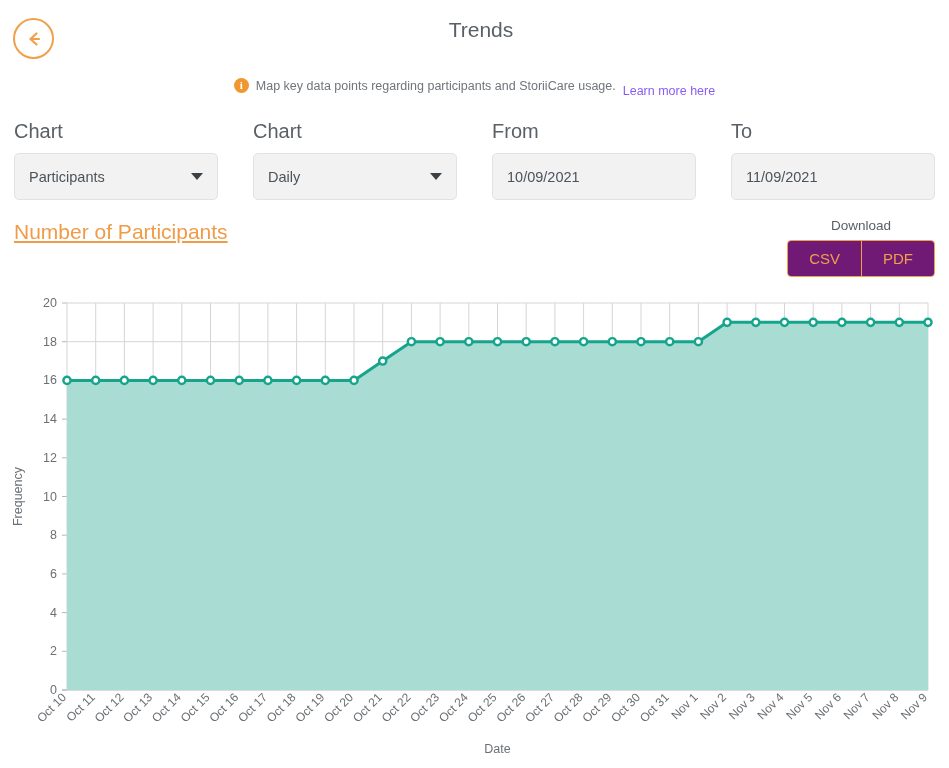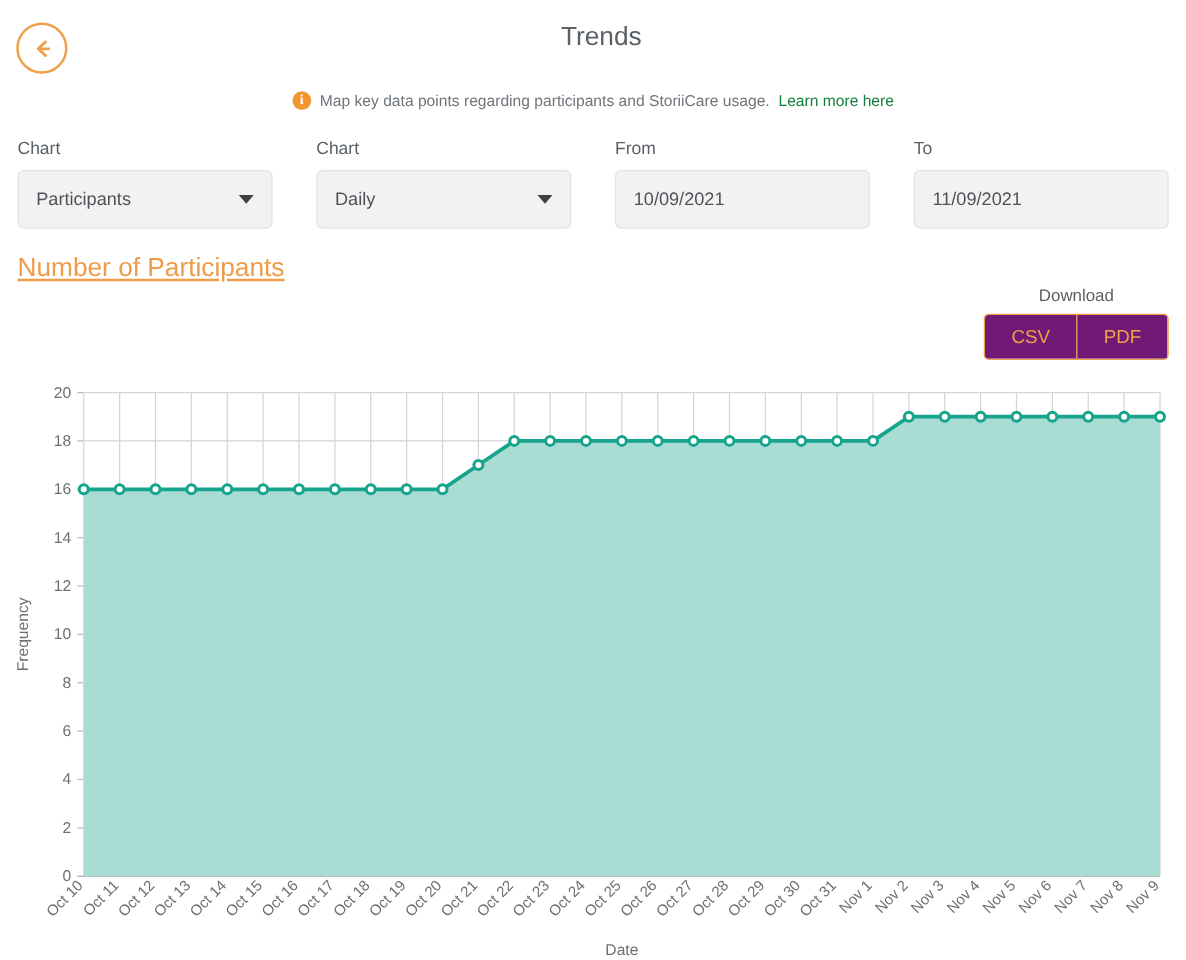--- a/index.html
+++ b/index.html
@@ -66,37 +66,38 @@
     color: #ffffff;
     font-size: 11px;
     font-weight: bold;
     line-height: 15px;
     text-align: center;
     font-family: "Liberation Serif", serif;
     flex: none;
   }
   .info-text { white-space: nowrap; }
   .info-link {
-    color: #15803d;
+    color: #8b5cf6;
     text-decoration: none;
     cursor: pointer;
     white-space: nowrap;
+    margin-top: 11px;
   }
 
   
   .filters {
     display: flex;
     margin-top: 22px;
     padding: 0 14px;
     box-sizing: border-box;
     gap: 35px;
   }
   .filter-group { flex: 1 1 0; min-width: 0; }
   .filter-label {
-    font-size: 14px;
+    font-size: 20px;
     color: #5a6066;
     margin-bottom: 10px;
   }
   .filter-control {
     height: 47px;
     background: #f2f2f2;
     border: 1px solid #e2e2e2;
     border-radius: 5px;
     box-sizing: border-box;
     display: flex;
@@ -126,21 +127,21 @@
     margin-top: 18px;
     box-sizing: border-box;
   }
   .chart-title {
     font-size: 21px;
     color: #ef9b47;
     font-weight: 400;
     padding-top: 2px;
     text-decoration: underline;
   }
-  .download-block { text-align: center; margin-top: 28px; }
+  .download-block { text-align: center; }
   .download-label {
     font-size: 13.5px;
     color: #5a6066;
     margin-bottom: 7px;
   }
   .download-buttons {
     display: flex;
     border: 1px solid #f0a04b;
     border-radius: 4px;
     overflow: hidden;

